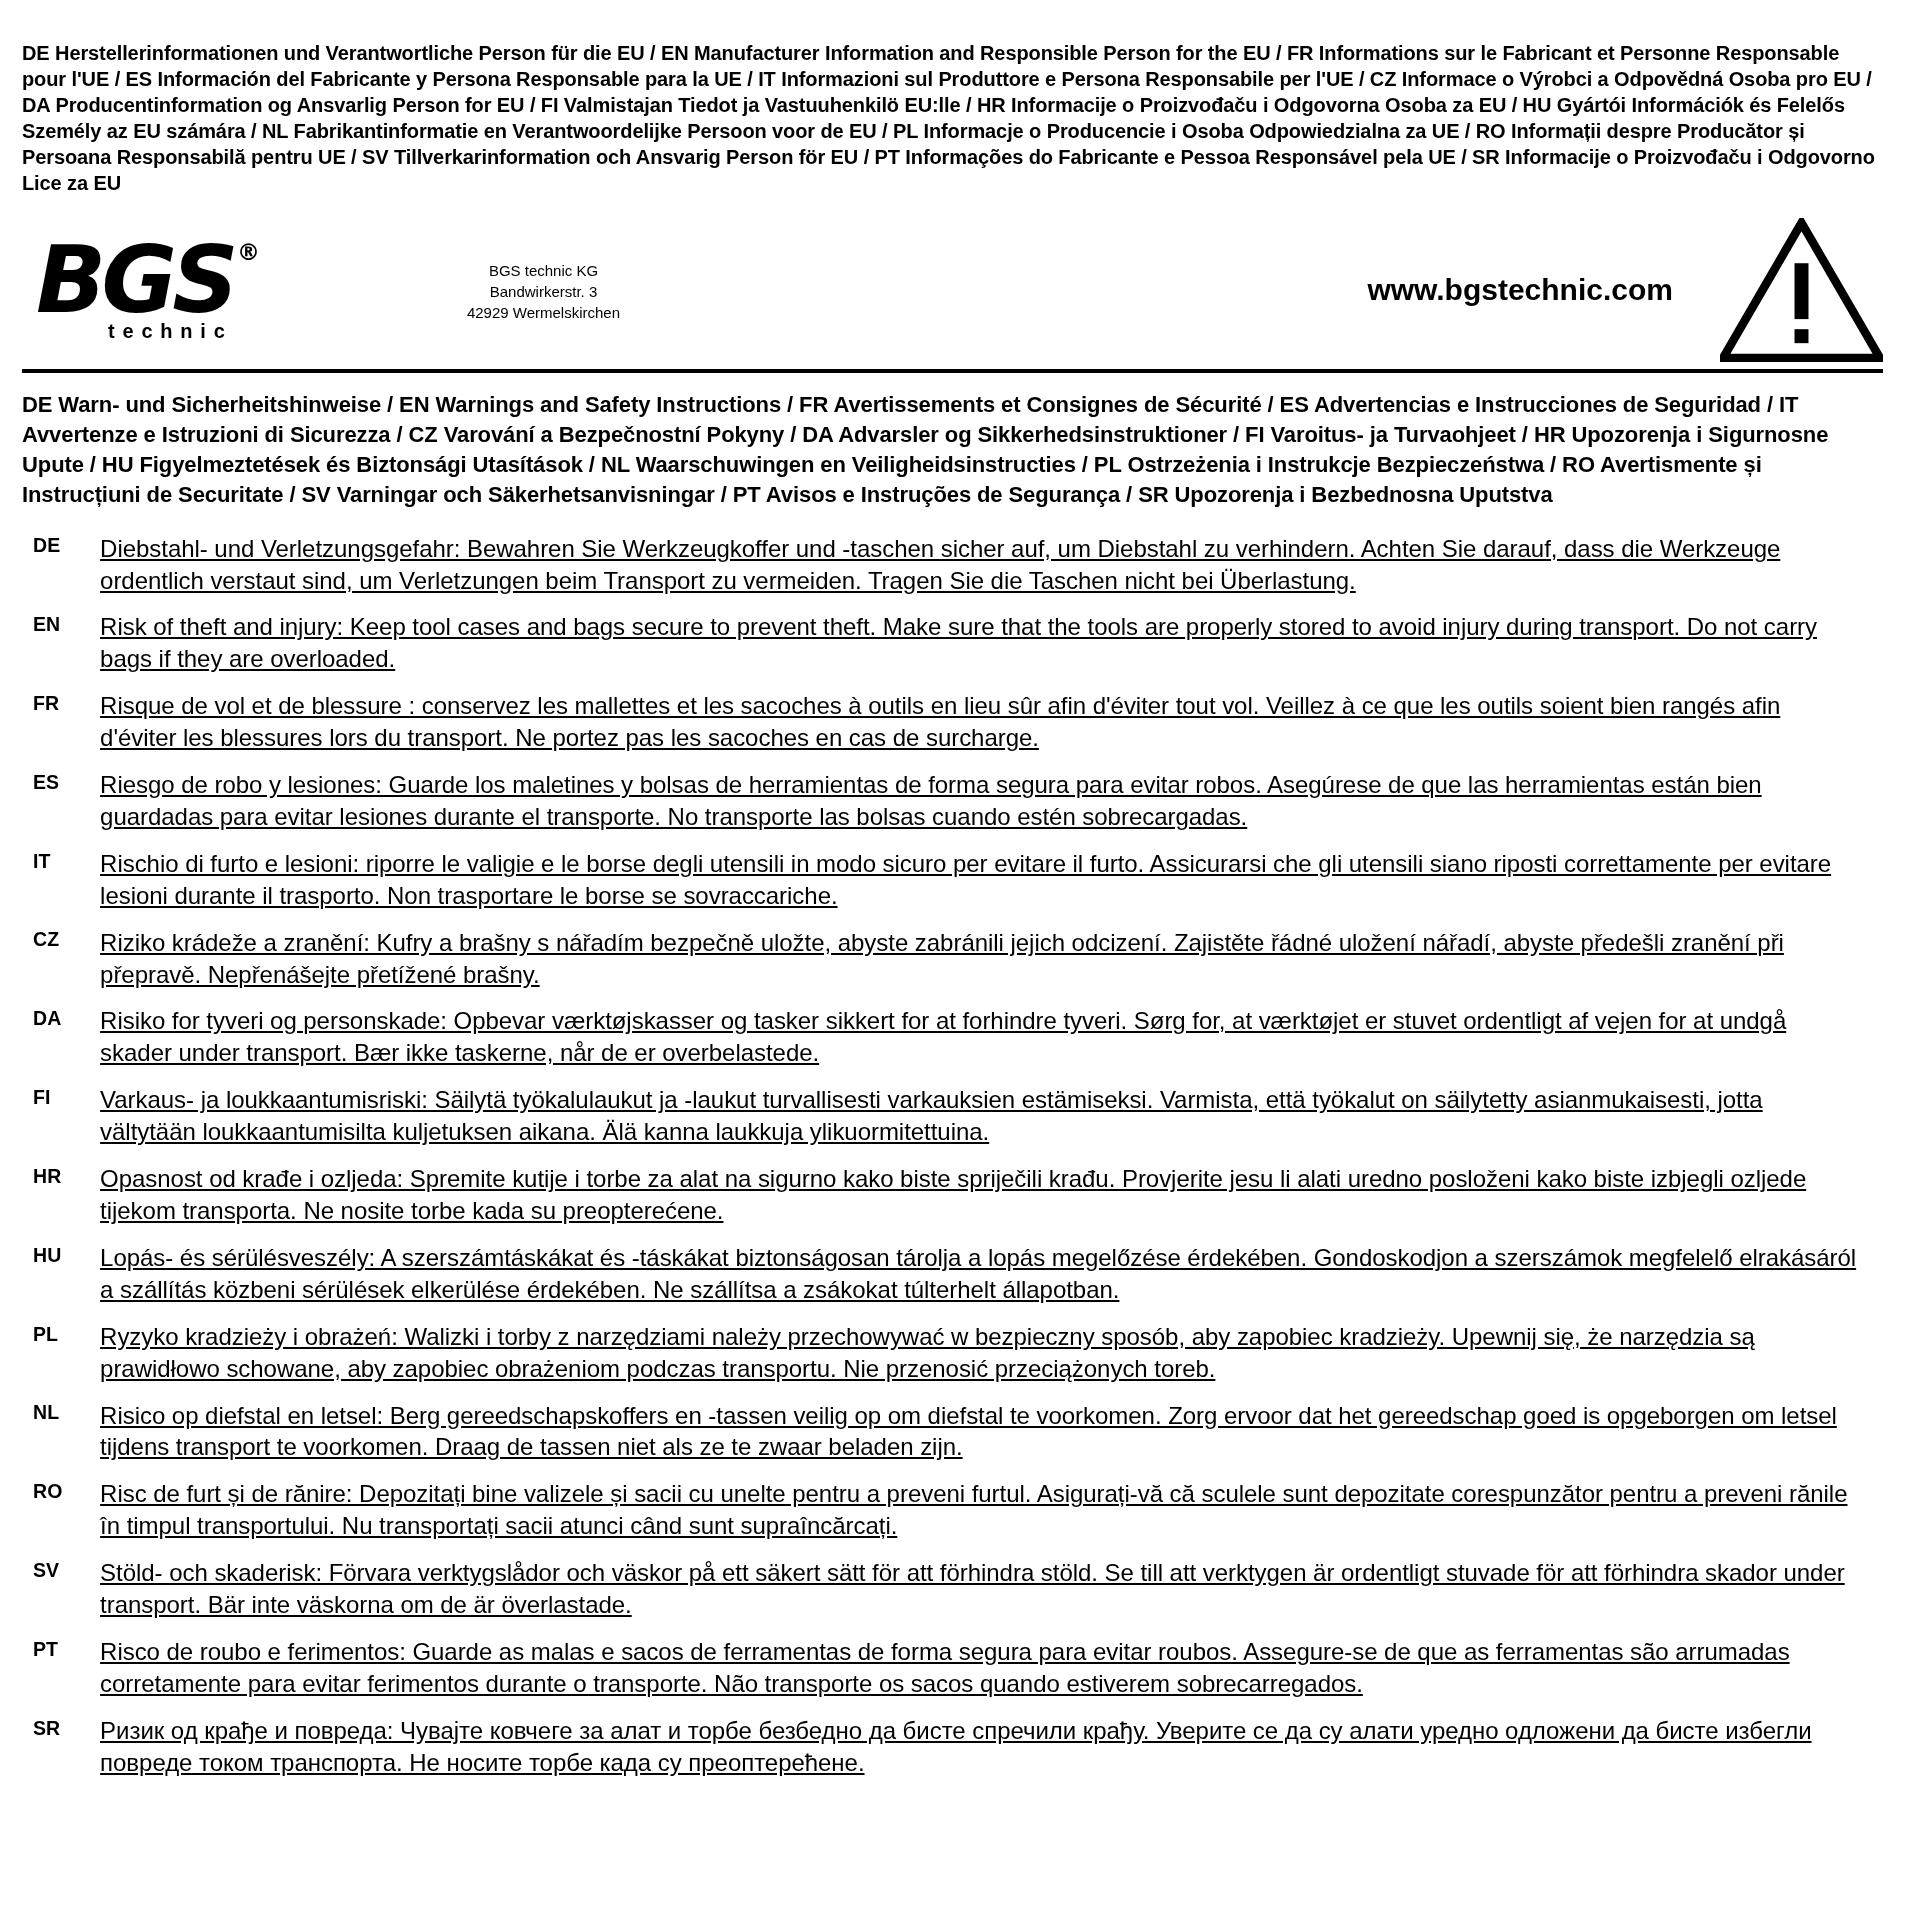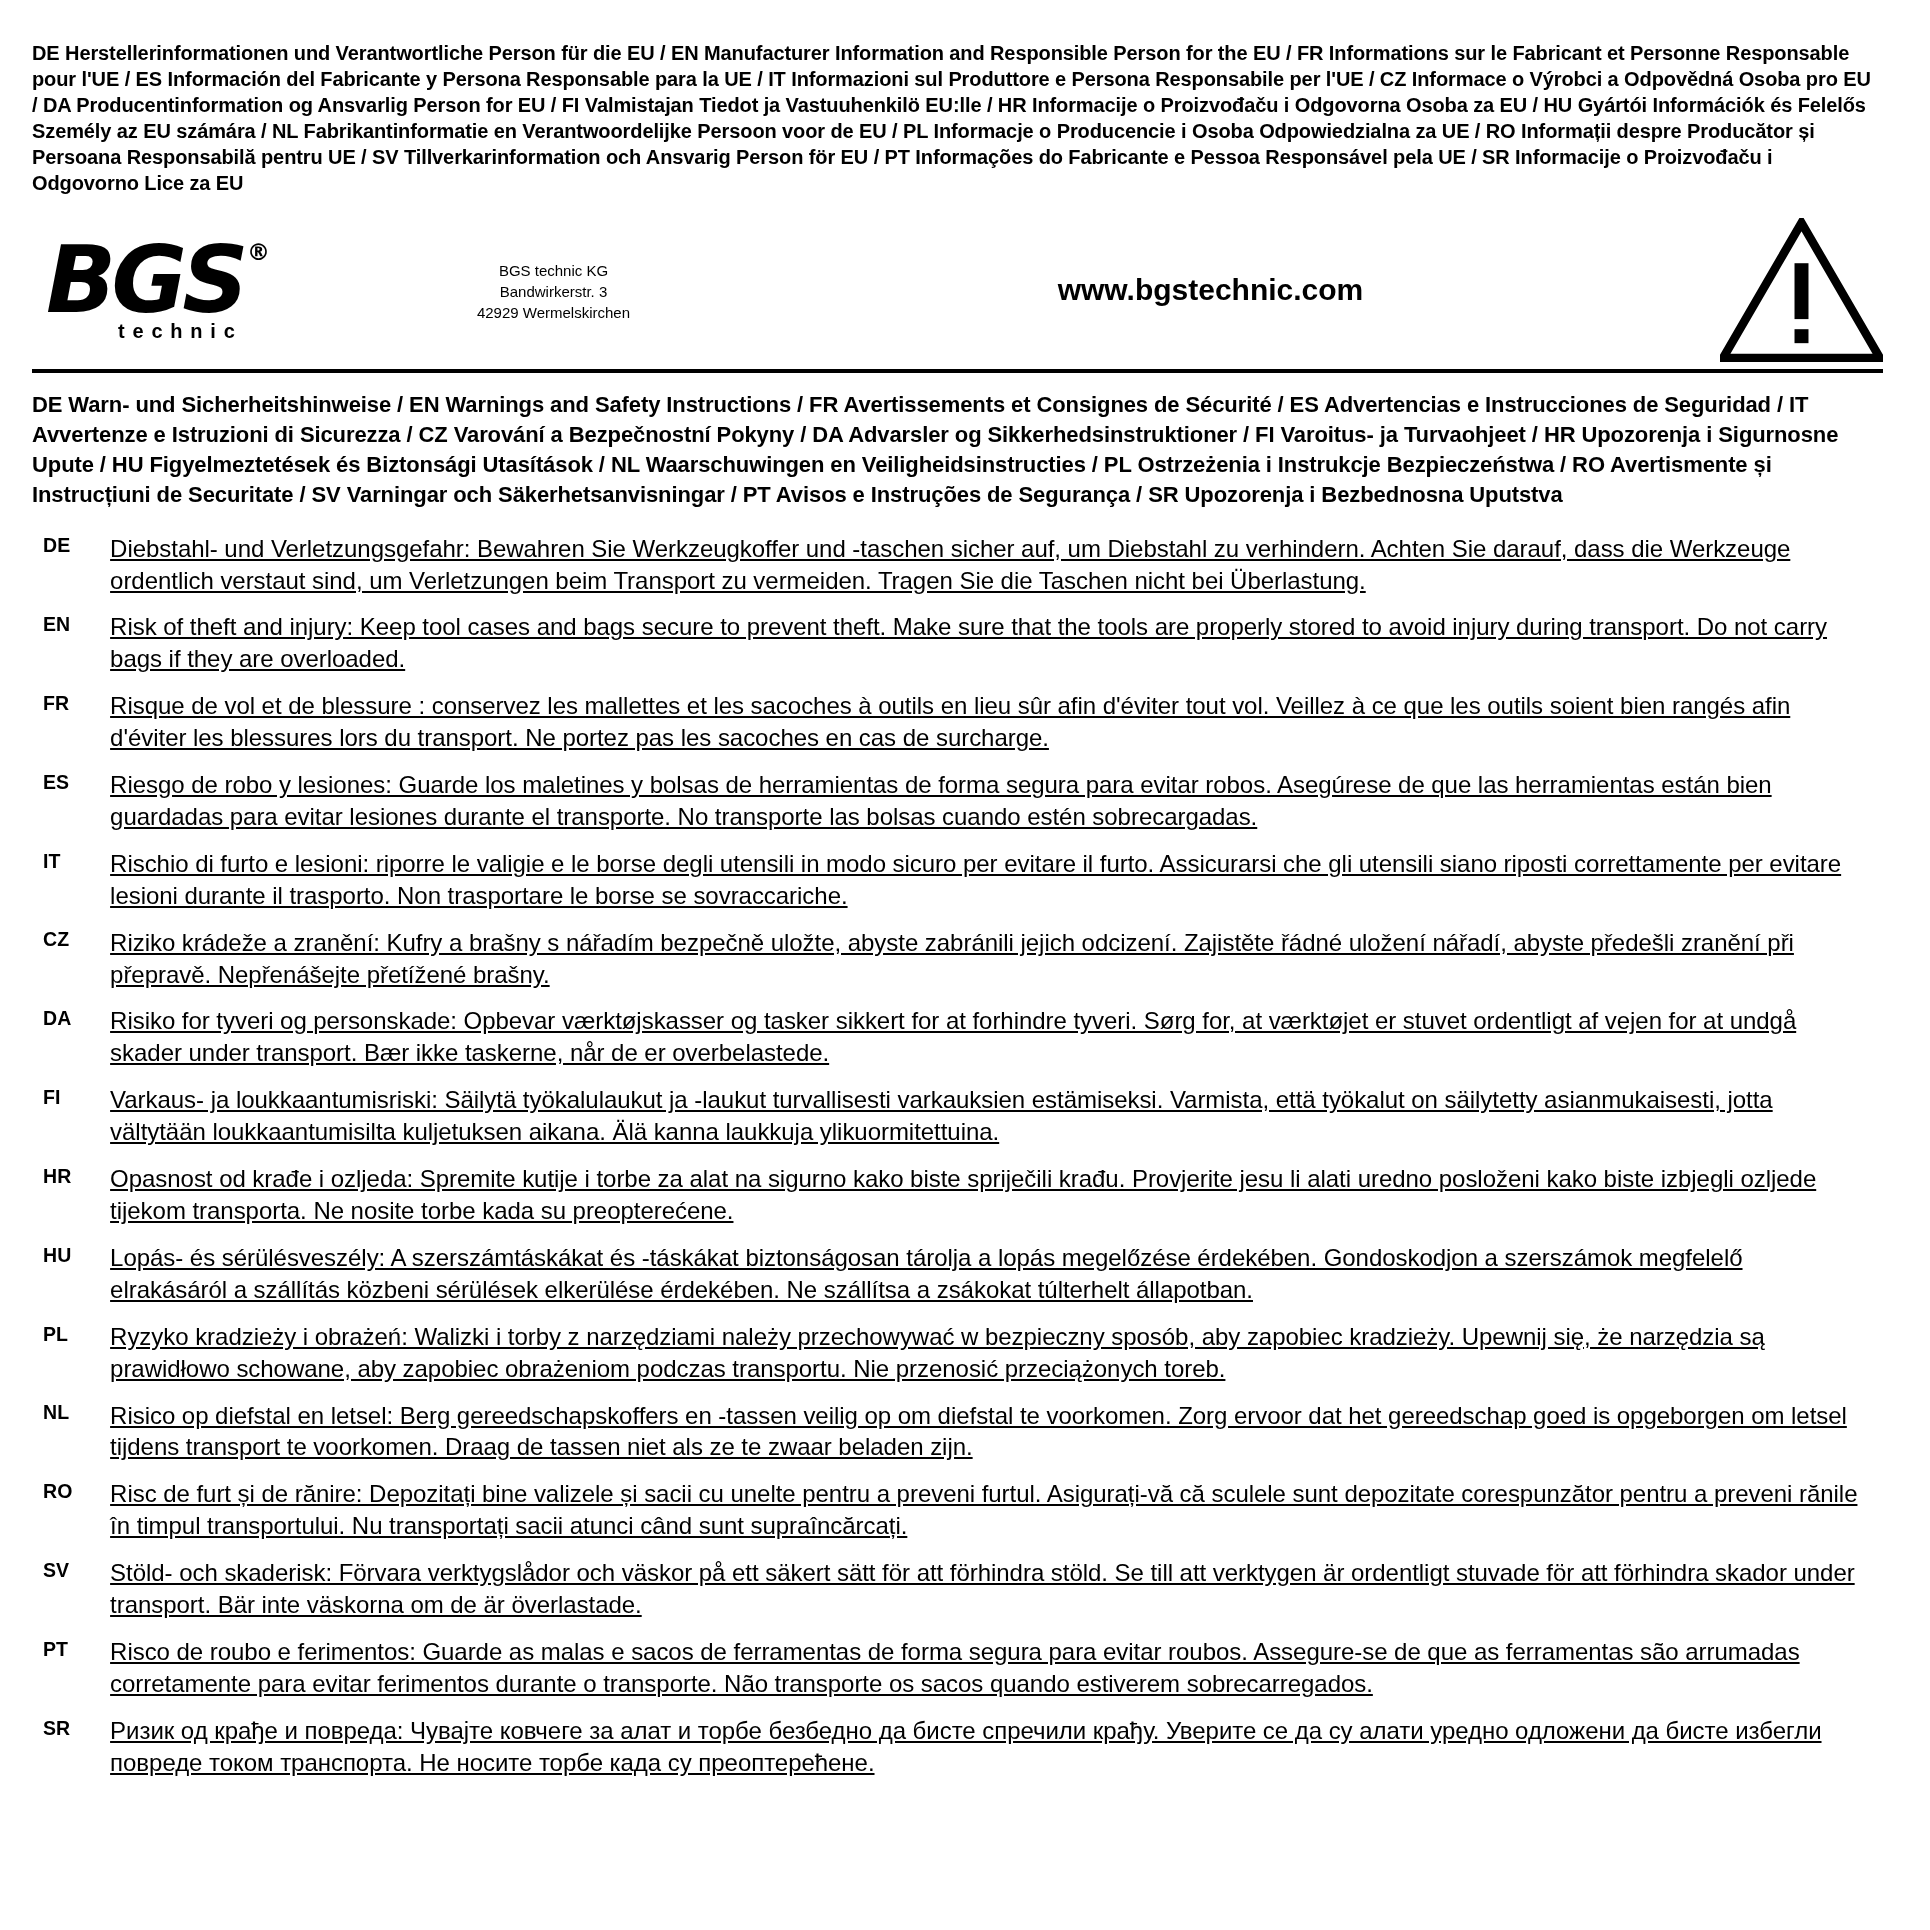--- a/index.html
+++ b/index.html
@@ -11,21 +11,21 @@
     width: 1930px;
     height: 1930px;
     font-family: "Liberation Sans", sans-serif;
     color: #000000;
     -webkit-font-smoothing: antialiased;
   }
   .page {
     box-sizing: border-box;
     width: 1930px;
     height: 1748px;
-    padding: 40px 47px 0 32px;
+    padding: 40px 47px 0 22px;
     position: relative;
   }
 
   
   .header-langs {
     font-size: 20px;
     font-weight: bold;
     line-height: 1.30;
     letter-spacing: -0.1px;
     text-align: left;
@@ -84,21 +84,21 @@
     text-align: center;
   }
   .contact-col {
     flex: 0 0 342px;
     font-size: 23px;
     line-height: 1.42;
     padding-top: 3.1px;
   }
   .web-col {
     flex: 1 1 auto;
-    text-align: center;
+    text-align: right;
     font-size: 30px;
     font-weight: bold;
     padding-right: 31px;
   }
   .warn-col {
     flex: 0 0 179px;
     display: flex;
     justify-content: flex-end;
     align-items: center;
   }

